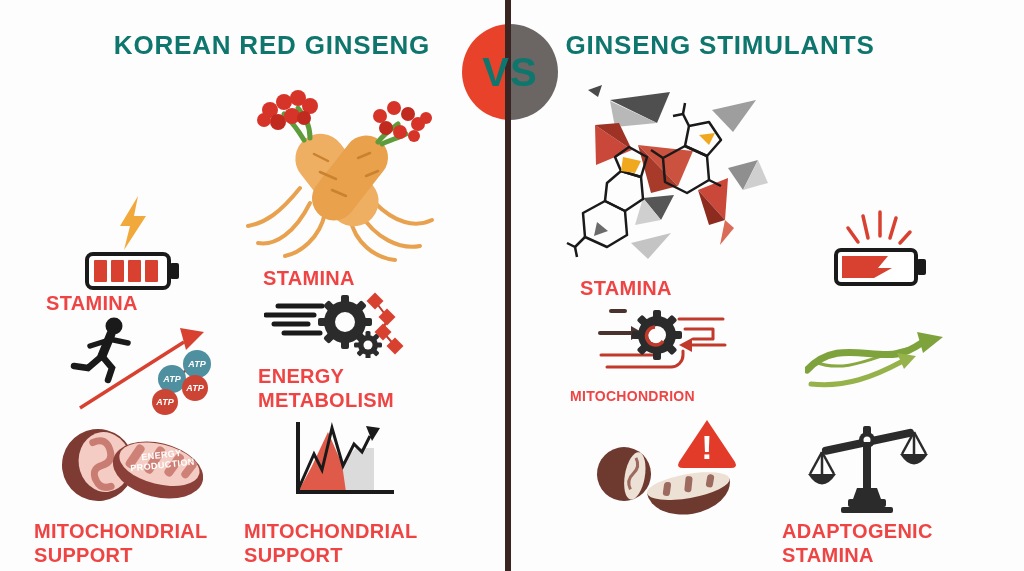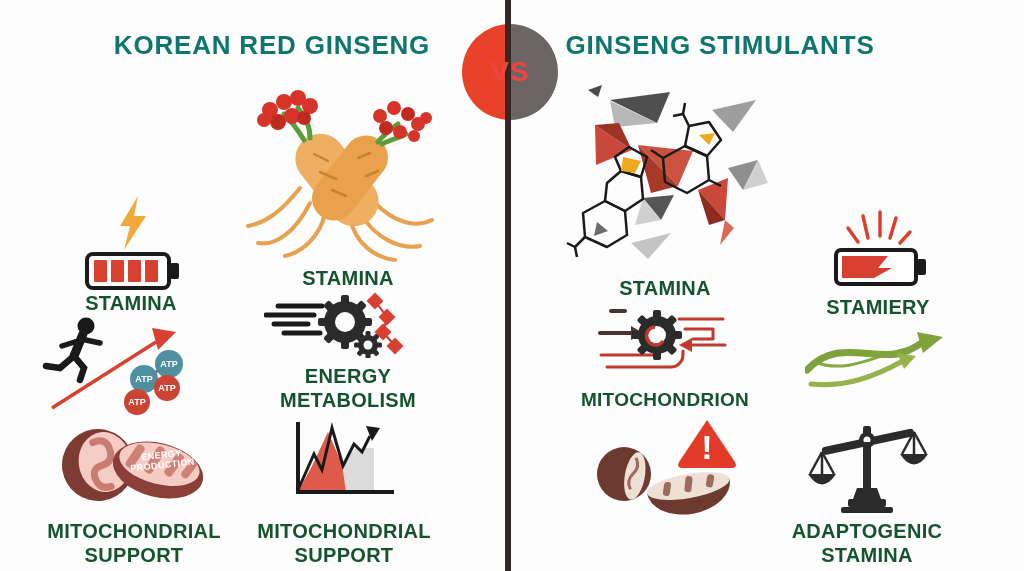--- a/index.html
+++ b/index.html
@@ -1,27 +1,27 @@
 <!DOCTYPE html>
 <html><head>
 <meta charset="utf-8">
 <style>
   html,body{margin:0;padding:0;background:#e8e8e8;}
   .canvas{position:relative;width:1024px;height:571px;background:#fdfdfd;overflow:hidden;
           font-family:"Liberation Sans",sans-serif;color:#1f1f1f;}
   .abs{position:absolute;}
   .title{font-weight:700;font-size:26px;letter-spacing:0.8px;text-align:center;color:#0f766e;}
-  .label{font-weight:700;font-size:20px;line-height:1.22;letter-spacing:0.3px;text-align:center;
-         white-space:pre-line;color:#14532d;}
-  .label.small{font-size:19px;}
+  .label{font-weight:700;font-size:20px;line-height:1.22;letter-spacing:0.3px;text-align:left;
+         white-space:pre-line;color:#ef4444;}
+  .label.small{font-size:14px;}
   .divider{left:505px;top:0;width:6px;height:571px;background:#3b2522;z-index:5;}
   .vs-circle{left:462px;top:24px;width:96px;height:96px;border-radius:50%;
              background:linear-gradient(90deg,#e8432a 0 50%,#6b6664 50% 100%);z-index:4;}
   .vs-text{left:462px;top:24px;width:96px;height:96px;display:flex;align-items:center;justify-content:center;
-           font-weight:700;font-size:28px;color:#ef4444;letter-spacing:1px;z-index:6;}
+           font-weight:700;font-size:40px;color:#0f766e;letter-spacing:1px;z-index:6;}
   .mito-overlay{font-weight:700;font-size:9px;line-height:1.15;color:#ffffff;text-align:center;
                 transform:rotate(-6deg);white-space:pre-line;letter-spacing:0.4px;z-index:3;}
   svg{display:block;}
 </style>
 </head>
 <body>
 
 <div class="canvas">
 
   <div class="abs title" style="left:92px;top:30px;width:360px;">KOREAN RED GINSENG</div>
@@ -41,21 +41,21 @@
       <rect x="3" y="4" width="82" height="34" rx="6" fill="#ffffff" stroke="#1a1a1a" stroke-width="4"></rect>
       <rect x="86" y="13" width="9" height="16" rx="2" fill="#1a1a1a"></rect>
       <rect x="10" y="10" width="13" height="22" rx="1" fill="#d8402f"></rect>
       <rect x="27" y="10" width="13" height="22" rx="1" fill="#d8402f"></rect>
       <rect x="44" y="10" width="13" height="22" rx="1" fill="#d8402f"></rect>
       <rect x="61" y="10" width="13" height="22" rx="1" fill="#d8402f"></rect>
     </svg>
   </div>
   <div class="abs label" style="left:46px;top:291px;width:170px;">STAMINA</div>
 
-  <div class="abs" style="left:36px;top:316px;">
+  <div class="abs" style="left:64px;top:316px;font-style:italic;">
     <svg width="178" height="106" viewBox="0 0 178 106">
       <line x1="16" y1="92" x2="120" y2="26" stroke="#d8402f" stroke-width="3.5"></line>
       <polygon points="116,12 140,16 122,34" fill="#d8402f"></polygon>
       <g stroke="#1a1a1a" stroke-linecap="round" fill="none">
         <circle cx="50" cy="10" r="8.5" fill="#1a1a1a" stroke="none"></circle>
         <path d="M47,18 L38,40" stroke-width="9"></path>
         <path d="M45,24 L26,30" stroke-width="5.5"></path>
         <path d="M45,23 L64,27" stroke-width="5.5"></path>
         <path d="M38,40 L24,52 L10,50" stroke-width="6.5"></path>
         <path d="M38,40 L48,52 L44,64" stroke-width="6.5"></path>
@@ -307,21 +307,20 @@
         <line x1="38" y1="28" x2="33" y2="6"></line>
         <line x1="50" y1="26" x2="50" y2="2"></line>
         <line x1="60" y1="28" x2="66" y2="8"></line>
         <line x1="70" y1="33" x2="80" y2="22"></line>
       </g>
       <rect x="6" y="40" width="80" height="34" rx="5" fill="#ffffff" stroke="#1a1a1a" stroke-width="4"></rect>
       <rect x="87" y="49" width="9" height="16" rx="2" fill="#1a1a1a"></rect>
       <polygon points="12,46 58,46 48,58 62,58 44,68 12,68" fill="#d8402f"></polygon>
     </svg>
   </div>
-  <div class="abs label" style="left:793px;top:295px;width:170px;">STAMIERY</div>
 
   <div class="abs" style="left:805px;top:332px;">
     <svg width="140" height="60" viewBox="0 0 140 60">
       <path d="M10,30 C45,44 80,18 108,16" fill="none" stroke="#88a840" stroke-width="3"></path>
       <path d="M2,38 C30,8 62,26 92,22 C104,20 112,14 118,10" fill="none" stroke="#7fa33c" stroke-width="7" stroke-linecap="round"></path>
       <polygon points="112,0 138,5 118,21" fill="#7fa33c"></polygon>
       <path d="M6,52 C40,56 70,44 96,30" fill="none" stroke="#96b24a" stroke-width="5" stroke-linecap="round"></path>
       <polygon points="92,21 111,24 99,37" fill="#96b24a"></polygon>
     </svg>
   </div>

